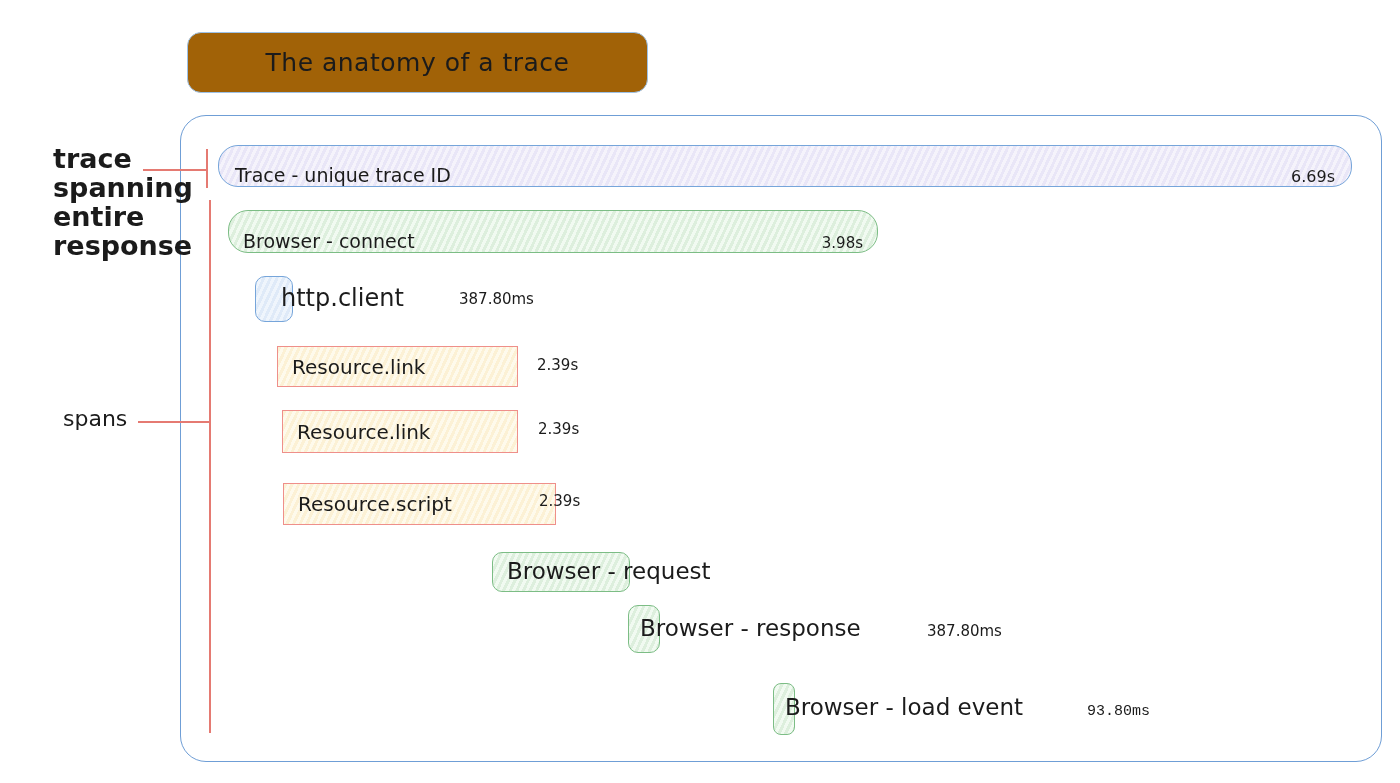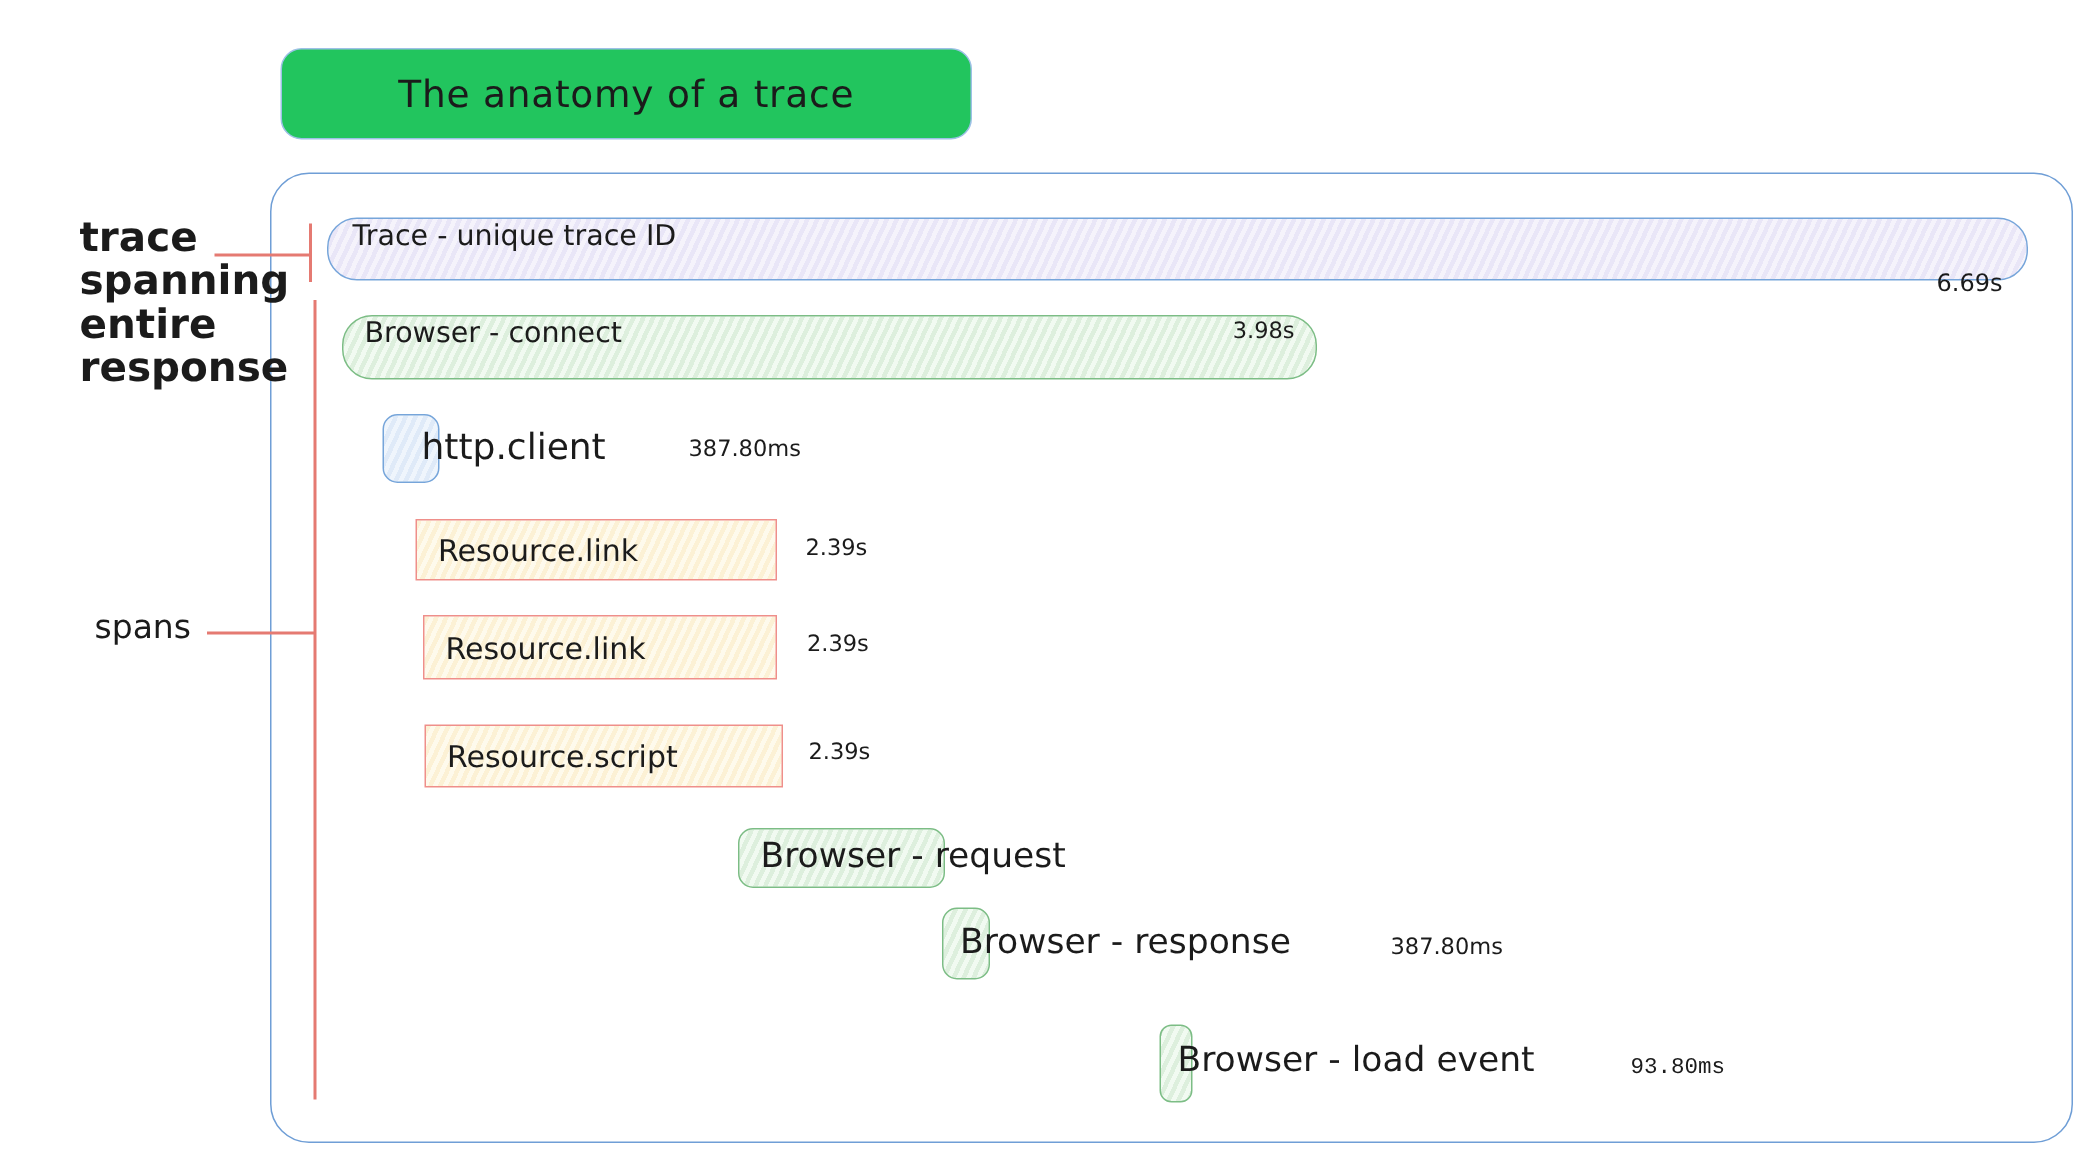--- a/index.html
+++ b/index.html
@@ -8,34 +8,34 @@
     font-family:"DejaVu Sans","Liberation Sans",sans-serif;
     color:#1b1b1b;
   }
   .abs{position:absolute;box-sizing:border-box;}
 
   
   .title-box{
     left:187px;top:32px;width:461px;height:61px;
     border:1.6px solid #9dc1e6;border-radius:14px;
     display:flex;align-items:center;justify-content:center;
-    background:#22c55e;
+    background:#a16207;
   }
   .title-box span{font-size:25px;letter-spacing:.5px;}
 
   
   .outer-container{
     left:180px;top:115px;width:1202px;height:647px;
     border:1.7px solid #6f9ed6;border-radius:26px;
     background:transparent;
   }
 
   
   .bar{
-    display:flex;align-items:flex-start;
+    display:flex;align-items:flex-end;
     border-radius:20px;
   }
   .bar .label{white-space:nowrap;}
   .duration{font-size:15px;white-space:nowrap;color:#1b1b1b;}
 
   .fill-violet{background:repeating-linear-gradient(115deg,#e9e6f7 0px,#e9e6f7 3px,#f5f3fb 3px,#f5f3fb 6px);border:1.6px solid #76a5da;}
   .fill-green {background:repeating-linear-gradient(115deg,#ddefdd 0px,#ddefdd 3px,#f1faf1 3px,#f1faf1 6px);border:1.6px solid #7cbd85;}
   .fill-yellow{background:repeating-linear-gradient(115deg,#fcf1d5 0px,#fcf1d5 3px,#fefaec 3px,#fefaec 6px);border:1.6px solid #ef8f8a;}
   .fill-blue  {background:repeating-linear-gradient(115deg,#dfeaf8 0px,#dfeaf8 3px,#eff5fc 3px,#eff5fc 6px);border:1.6px solid #76a5da;}
 
@@ -51,21 +51,21 @@
   
   .chip-http{left:255px;top:276px;width:38px;height:46px;border-radius:10px;}
   .label-http{left:281px;top:284px;font-size:24px;white-space:nowrap;}
   .dur-http{left:459px;top:290px;}
 
   
   .box-res{height:41px;display:flex;align-items:center;padding:0 14px;border-radius:0;}
   .box-res .label{font-size:20px;}
   .box-res1{left:277px;top:346px;width:241px;}
   .box-res2{left:282px;top:410px;width:236px;height:43px;}
-  .box-res3{left:283px;top:483px;width:239px;height:42px;}
+  .box-res3{left:283px;top:483px;width:273px;height:42px;}
   .dur-res1{left:537px;top:356px;}
   .dur-res2{left:538px;top:420px;}
   .dur-res3{left:539px;top:492px;}
 
   
   .chip-request{left:492px;top:552px;width:138px;height:40px;border-radius:10px;}
   .label-request{left:507px;top:558px;font-size:23px;white-space:nowrap;}
 
   .chip-response{left:628px;top:605px;width:32px;height:48px;border-radius:10px;}
   .label-response{left:640px;top:615px;font-size:23px;white-space:nowrap;}

